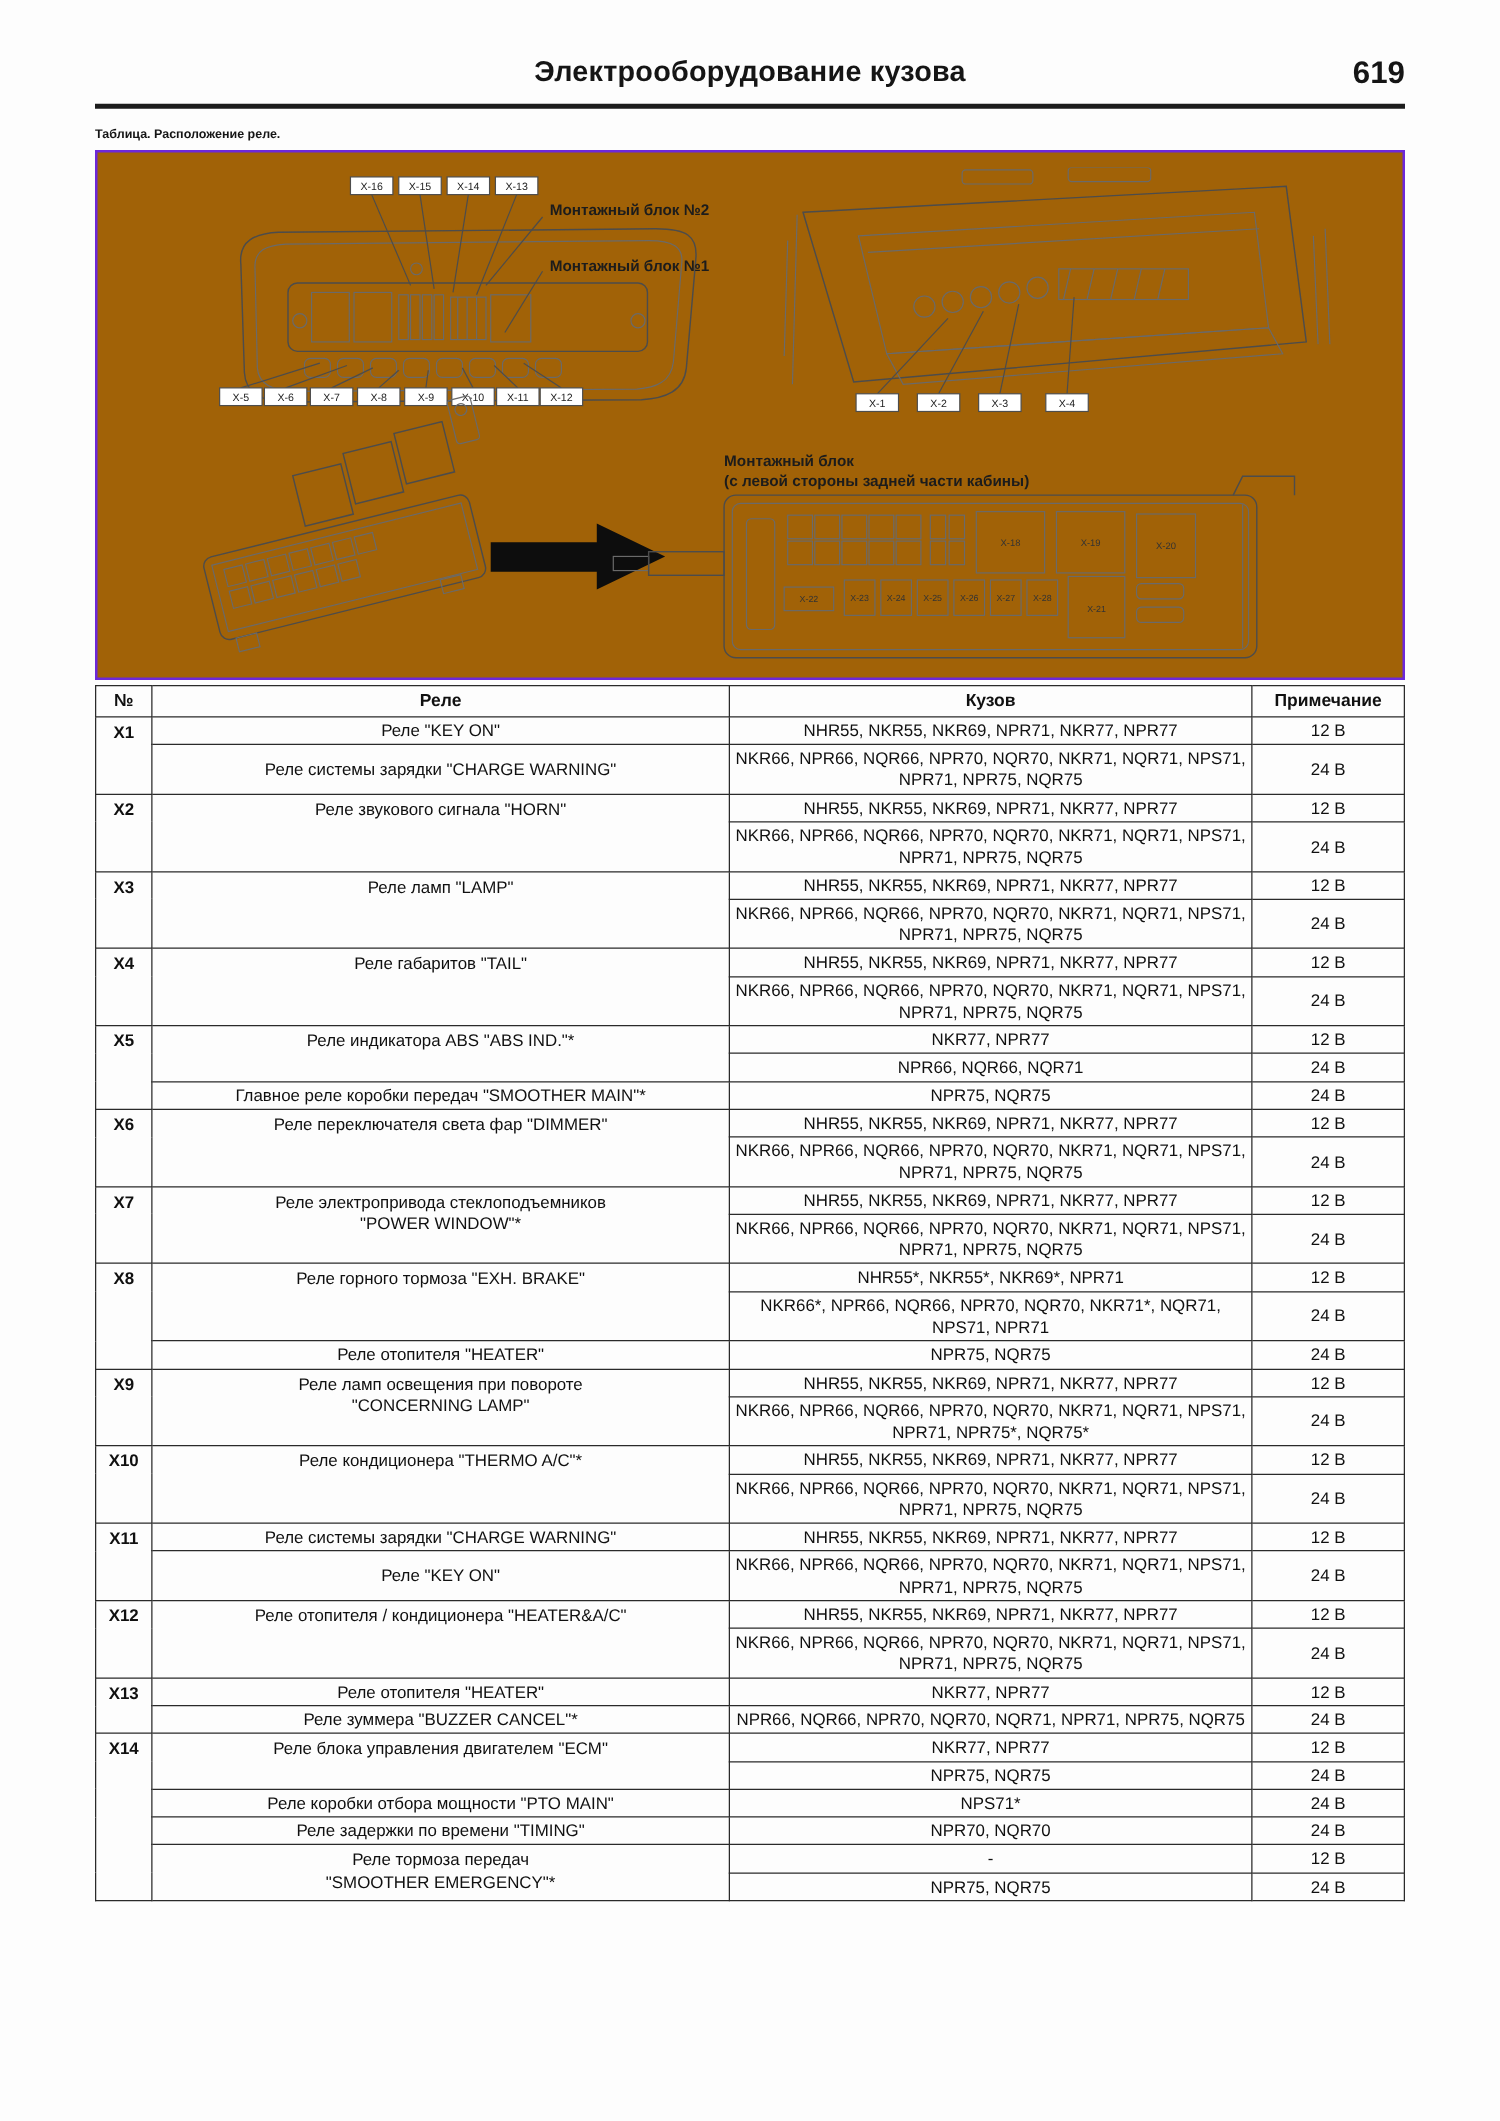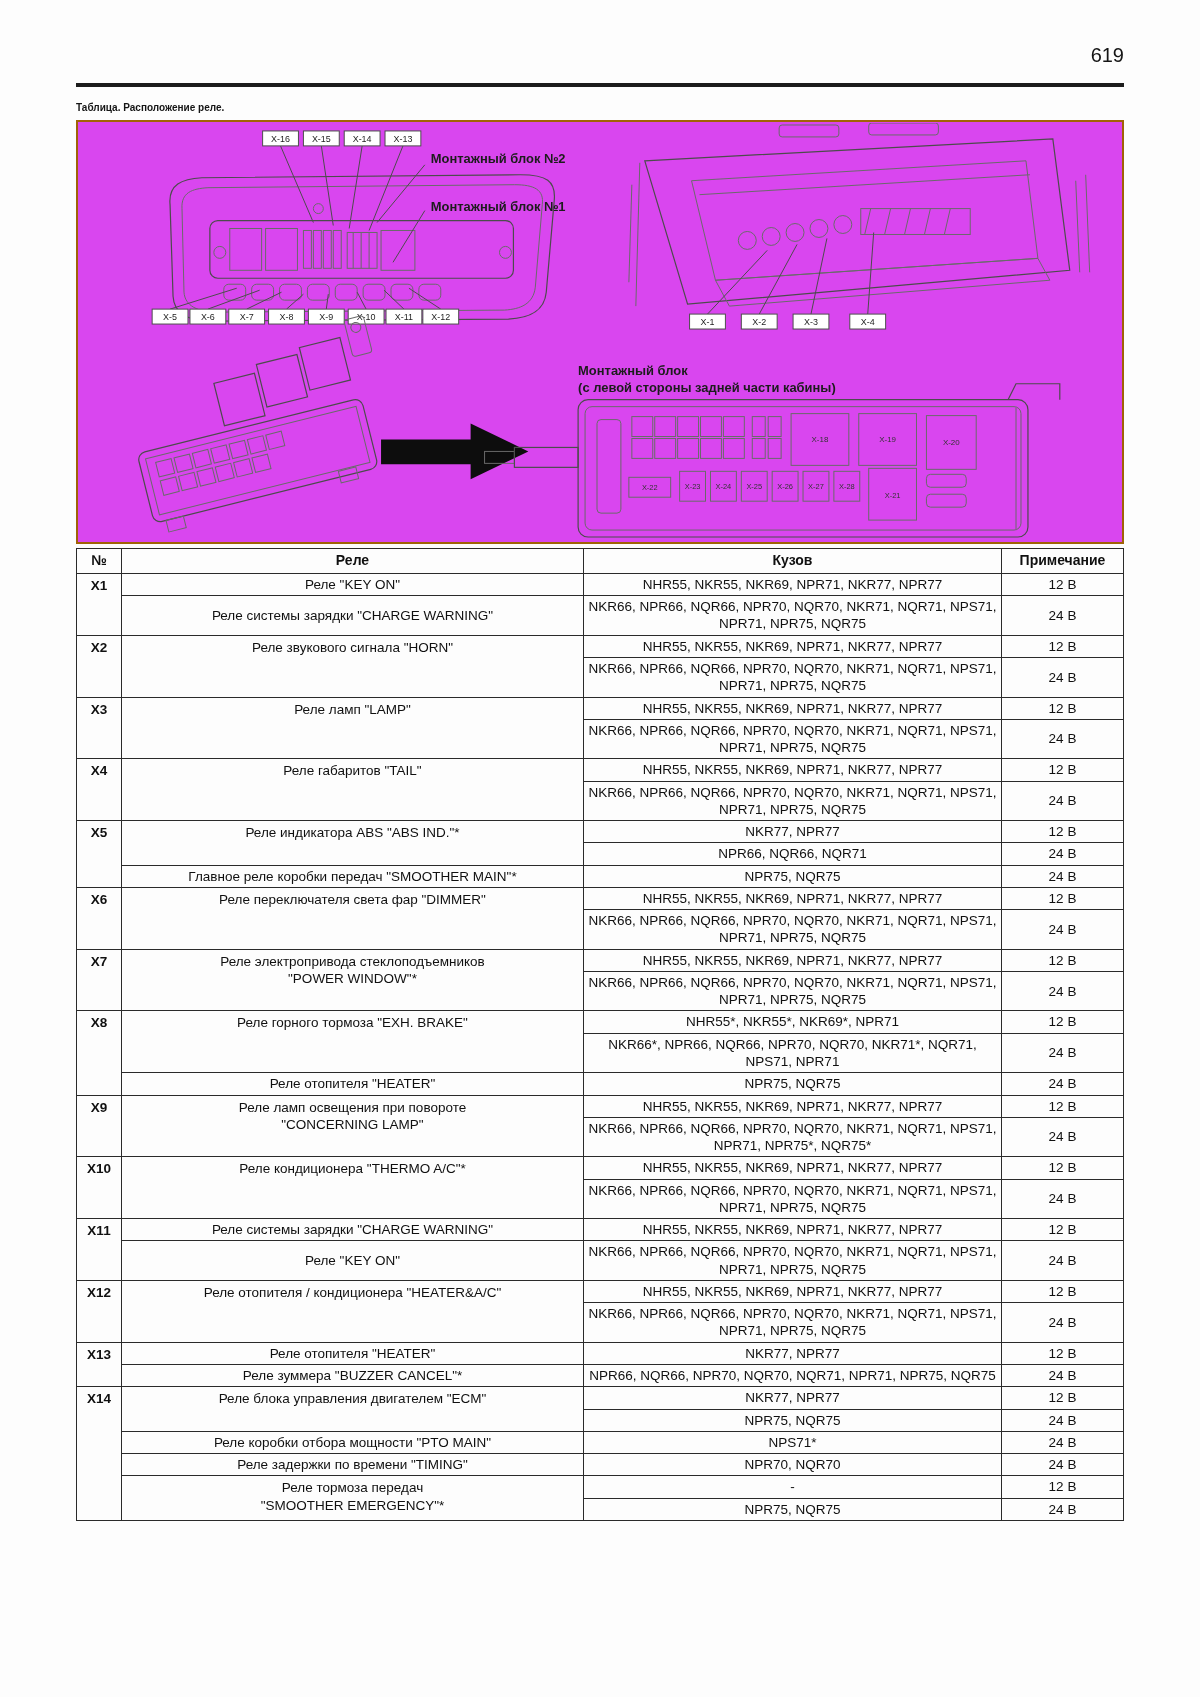--- a/index.html
+++ b/index.html
@@ -4,24 +4,24 @@
 <style>
   html,body{margin:0;padding:0;background:#ffffff;}
   .page{
     width:1200px;height:1697px;box-sizing:border-box;
     padding:44px 76px 0 76px;background:#fdfdfd;
     font-family:"Liberation Sans", sans-serif;color:#151515;
     position:relative;overflow:hidden;
   }
   .header{position:relative;text-align:center;height:34px;}
   .header-title{font-size:23px;font-weight:bold;letter-spacing:.2px;}
-  .header-page{position:absolute;right:0;top:0;font-size:20px;font-weight:normal;}
+  .header-page{position:absolute;right:0;top:0;font-size:25px;font-weight:bold;}
   .rule{border-bottom:4px solid #1c1c1c;margin-top:5px;}
   .fig-caption{font-size:10px;font-weight:bold;margin:15px 0 7px 0;}
-  .figure-box{border:2px solid #a16207;background:#d946ef;height:424px;box-sizing:border-box;padding:1px;}
+  .figure-box{border:2px solid #6d28d9;background:#a16207;height:424px;box-sizing:border-box;padding:12px;}
   .figure-box svg{display:block;width:100%;height:100%;}
   svg text{font-family:"Liberation Sans", sans-serif;fill:#1c1c1c;}
   .lbl-box rect{fill:#fff;stroke:#4d4d4d;stroke-width:1;}
   .lbl-box text{font-size:9px;text-anchor:middle;}
   .sk{fill:none;stroke:#4c4c4c;stroke-width:1.2;}
   .sk2{fill:none;stroke:#6a6a6a;stroke-width:1;}
   .leader{stroke:#4c4c4c;stroke-width:1;fill:none;}
   .blk-cap{font-size:13px;font-weight:bold;}
   .cell-lbl{font-size:8px;text-anchor:middle;fill:#333;}
   .cell-lbl-sm{font-size:7.5px;text-anchor:middle;fill:#333;}
@@ -37,20 +37,21 @@
   .col-no{font-weight:bold;margin-left:36px;}
   .col-relay{white-space:pre-line;}
   .vtop{vertical-align:top !important;padding-top:3px !important;}
 </style>
 </head>
 <body>
 
 <div class="page">
 
   <div class="header">
+    <span class="header-title">Электрооборудование кузова</span>
     <span class="header-page">619</span>
   </div>
   <div class="rule"></div>
 
   <div class="fig-caption">Таблица. Расположение реле.</div>
 
   <div class="figure-box">
     <svg viewBox="0 0 1040 420">
 
       <g>

